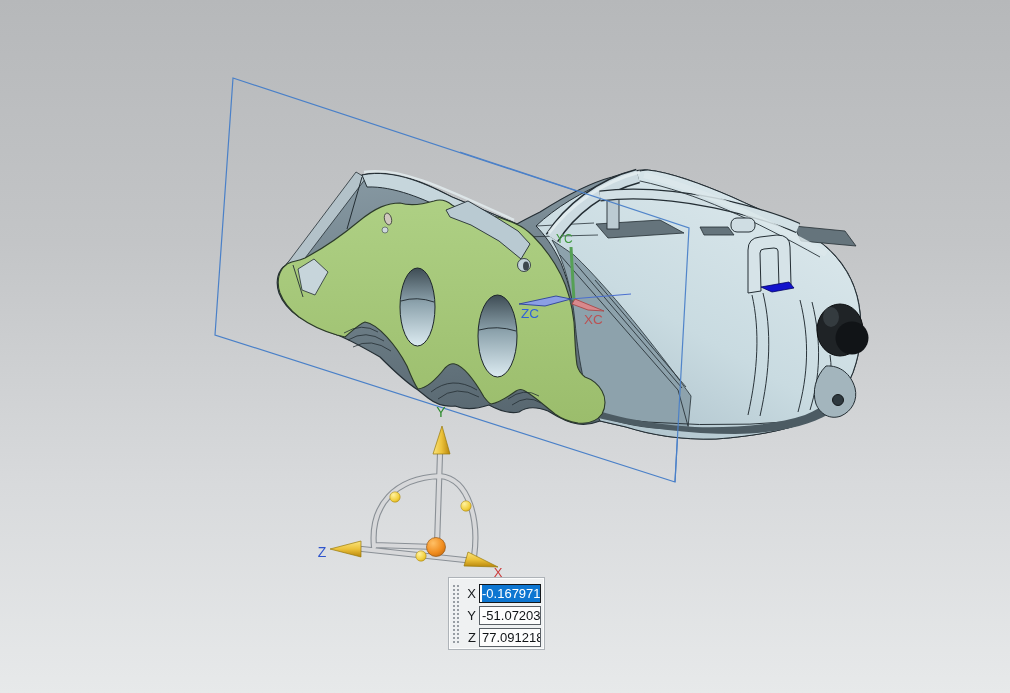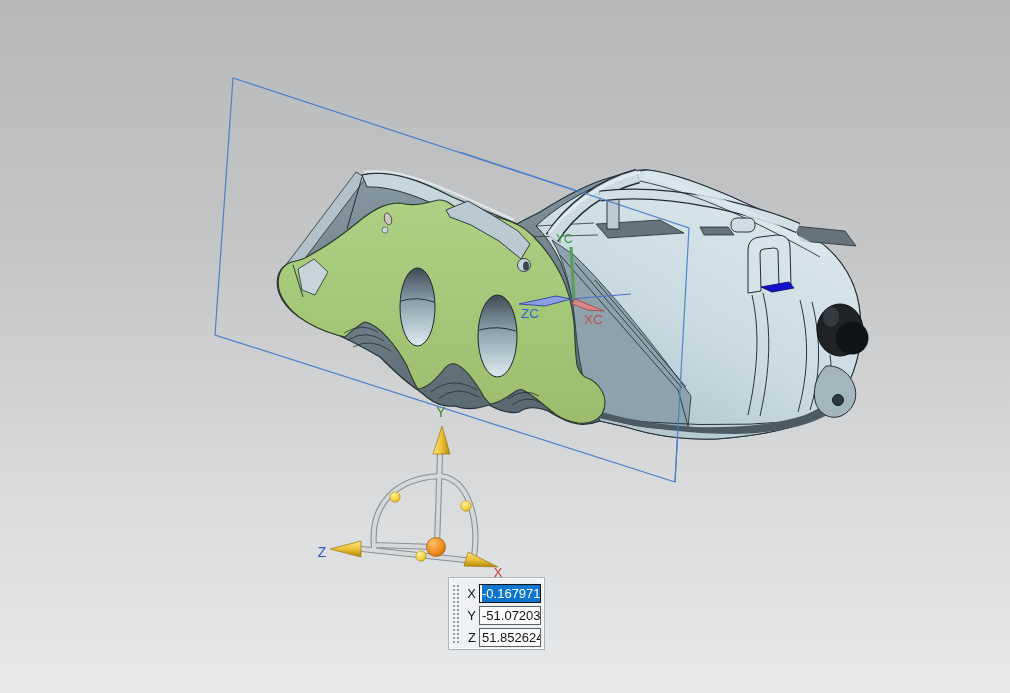--- a/index.html
+++ b/index.html
@@ -252,16 +252,16 @@
       <span class="cfield focused">
           <span class="sel">-0.167971</span>
         </span>
     </div>
     <div class="crow">
       <span class="clabel">Y</span>
       <span class="cfield">-51.07203</span>
     </div>
     <div class="crow">
       <span class="clabel">Z</span>
-      <span class="cfield">51.852624</span>
+      <span class="cfield">77.091218</span>
     </div>
   </div>
 </div>
 
 </body></html>

